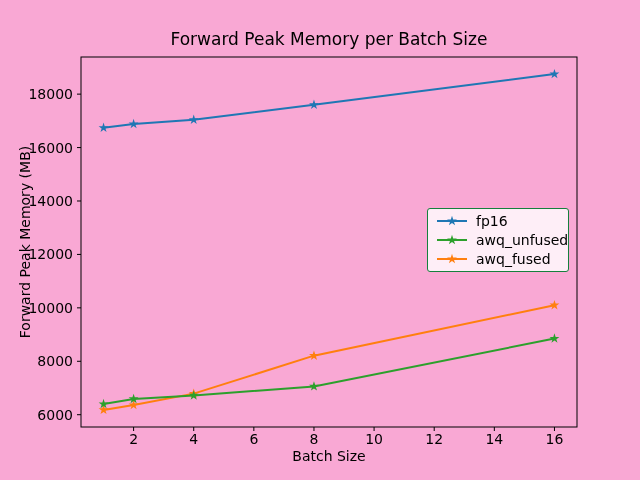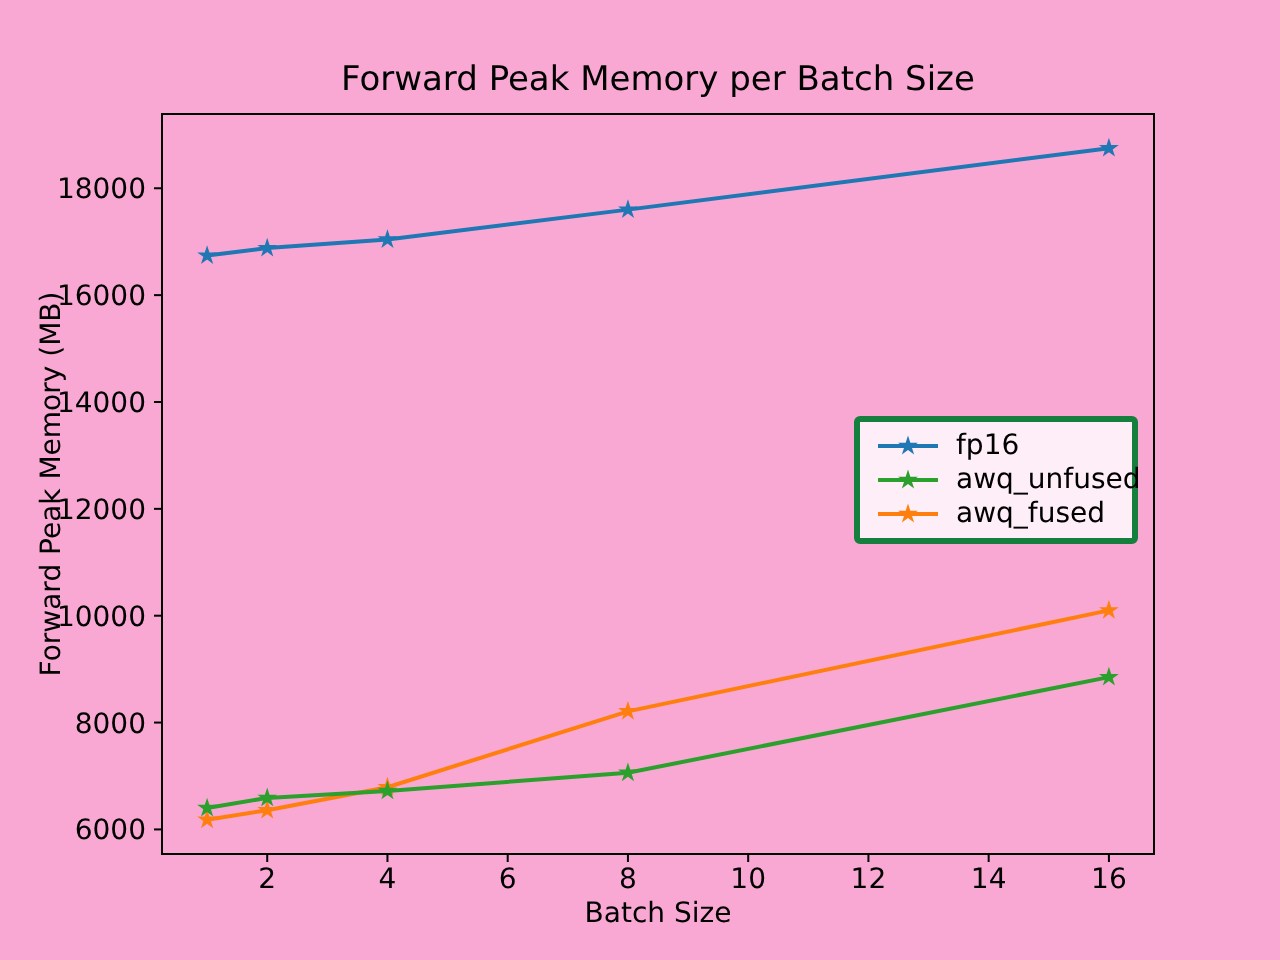--- a/index.html
+++ b/index.html
@@ -12,21 +12,21 @@
   }
   svg text{font-family:"DejaVu Sans", sans-serif;fill:#000000;}
   .title-text{font-size:17px;}
   .axis-label{font-size:14px;}
   .tick-label{font-size:14px;}
   .legend{
     position:absolute;
     left:427px;top:208px;
     width:142px;height:64px;
     background:rgba(255,255,255,0.8);
-    border:3px solid #15803d;
+    border:1px solid #15803d;
     border-radius:3px;
     box-sizing:border-box;
     display:flex;
     flex-direction:column;
     justify-content:space-around;
     padding:3px 8px;
   }
   .legend-item{
     display:flex;
     align-items:center;

